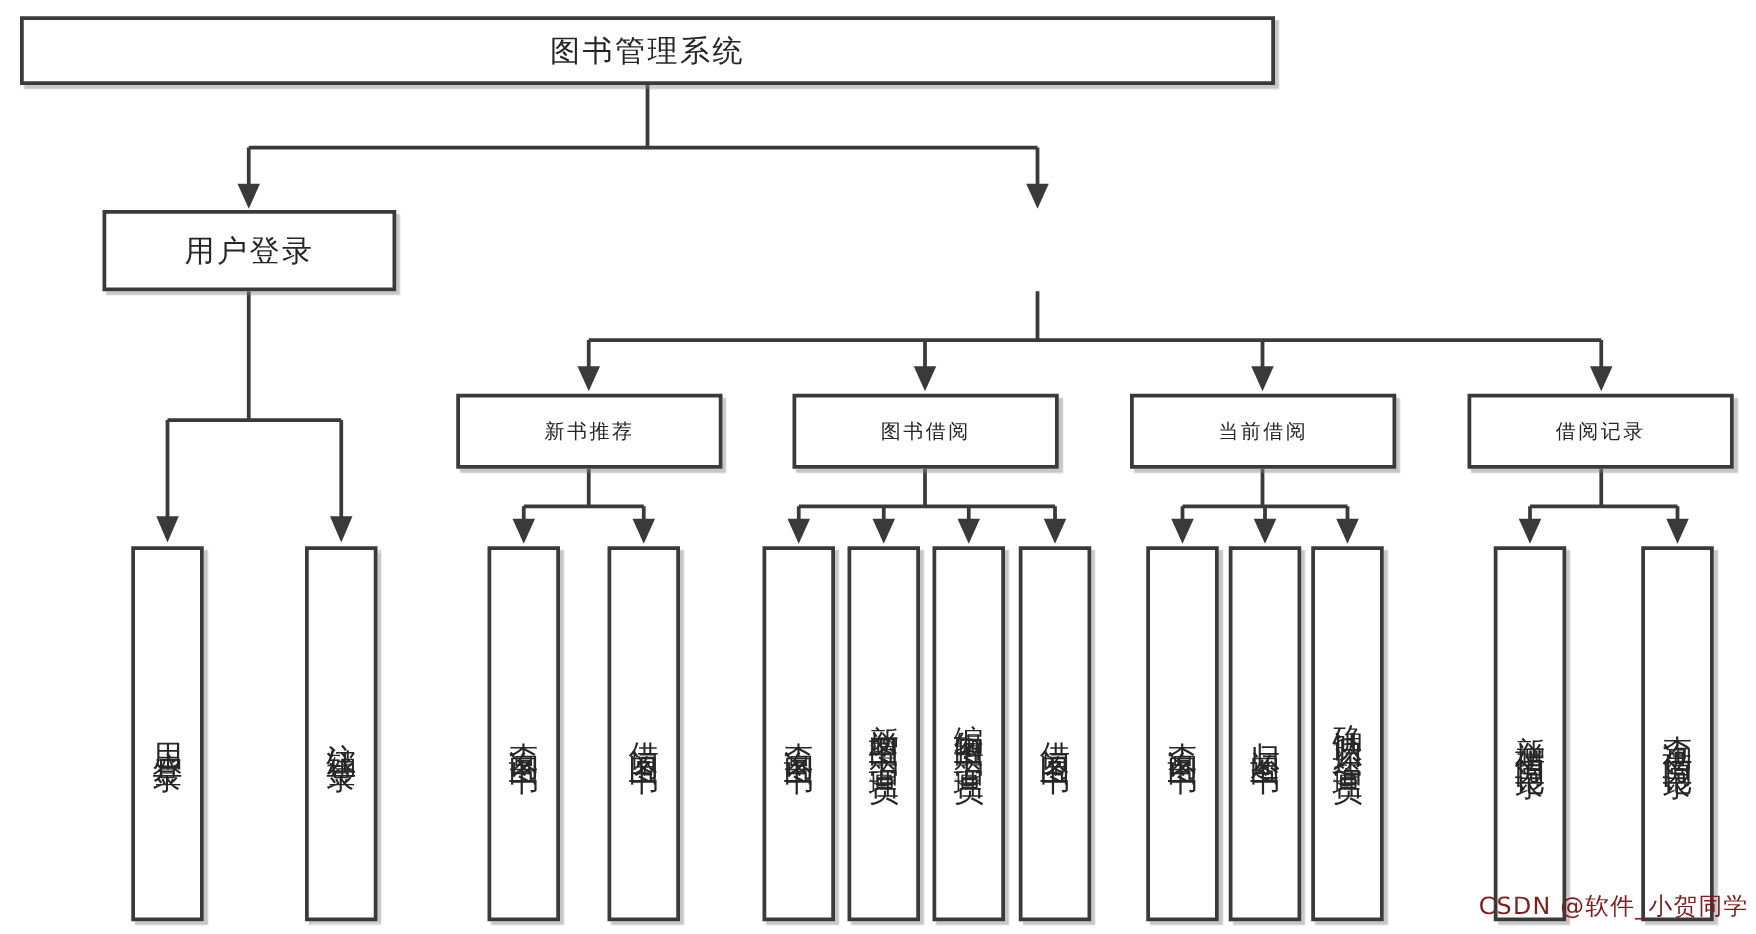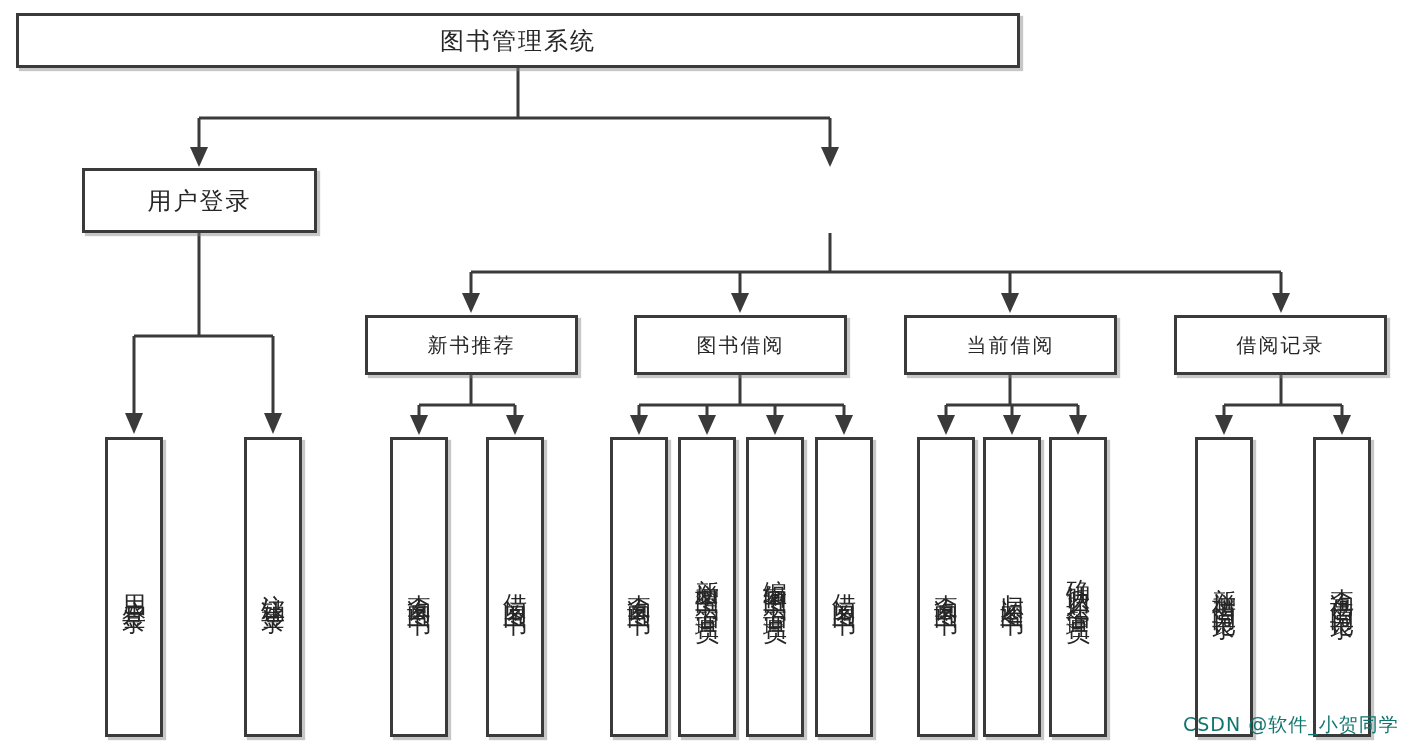--- a/index.html
+++ b/index.html
@@ -32,40 +32,40 @@
   .root-box {
     left: 16px; top: 13px; width: 1004px; height: 55px;
     font-size: 24px; letter-spacing: 2px;
   }
   .l2 {
     top: 168px; width: 235px; height: 65px;
     font-size: 24px; letter-spacing: 2px;
   }
   .l3 {
     top: 315px; width: 213px; height: 60px;
-    font-size: 20px; letter-spacing: 2px;
+    font-size: 16px; letter-spacing: 2px;
   }
   .vbox {
     top: 437px; width: 58px; height: 300px;
   }
   .vtext {
     writing-mode: vertical-rl;
     text-orientation: mixed;
     font-size: 24px;
     letter-spacing: 6px;
     line-height: 1;
     white-space: nowrap;
   }
   #watermark {
     position: absolute;
     left: 1183px;
     top: 712px;
     font-size: 19px;
     letter-spacing: 1px;
-    color: #0f766e;
+    color: #7f1d1d;
     white-space: nowrap;
   }
 </style>
 </head>
 <body>
 
 <div id="stage">
 
   <svg id="connectors" viewBox="0 0 1405 747" xmlns="http://www.w3.org/2000/svg">
     <g stroke="#3a3a3a" stroke-width="3" fill="#3a3a3a">

